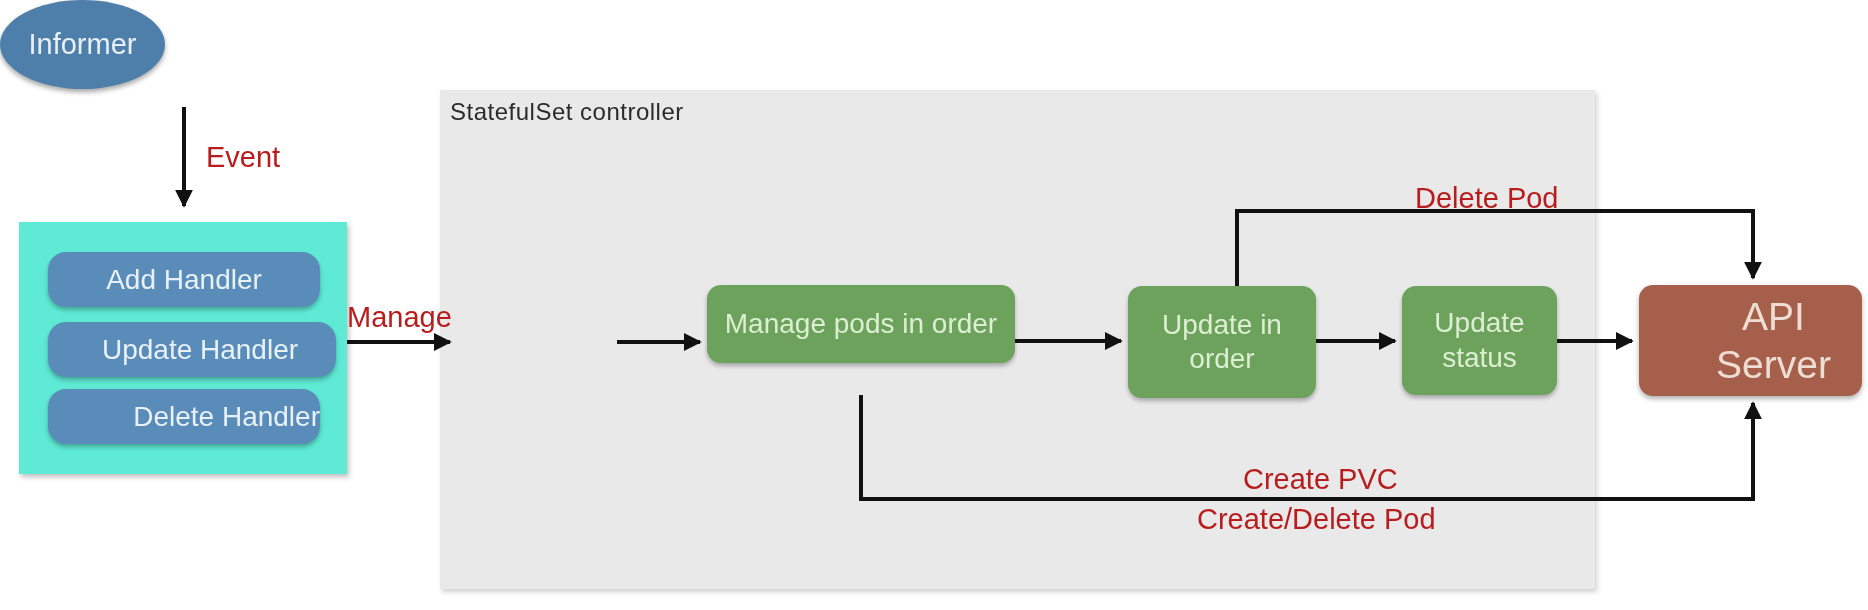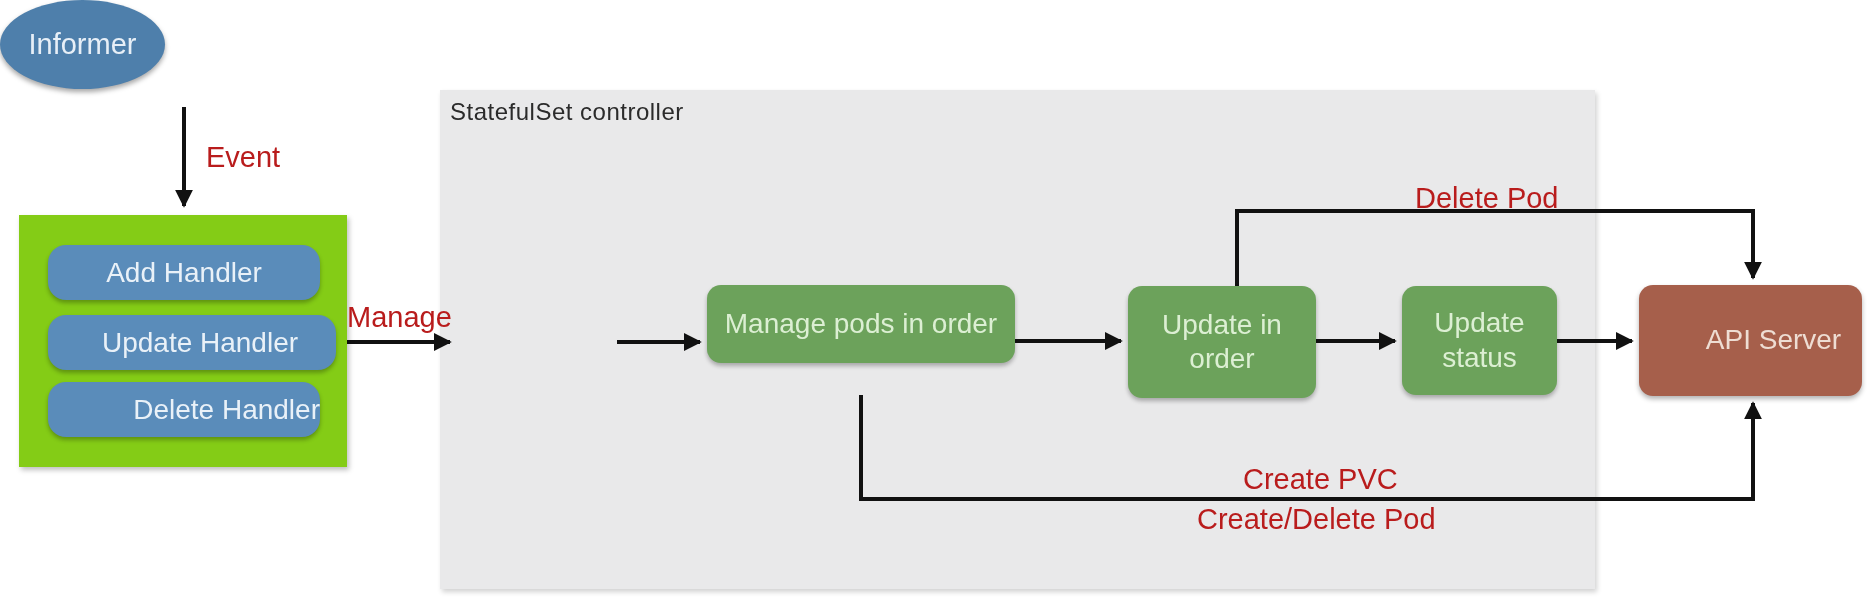--- a/index.html
+++ b/index.html
@@ -34,22 +34,22 @@
     background: #4e7fab;
     border-radius: 50%;
     display: flex; align-items: center; justify-content: center;
     color: #e7eff7; font-size: 29px;
     box-shadow: 0 3px 5px rgba(0,0,0,0.35);
     z-index: 2;
   }
 
   
   .panel {
-    left: 19px; top: 215px; width: 328px; height: 252px;
-    background: #84cc16;
+    left: 19px; top: 222px; width: 328px; height: 252px;
+    background: #5eead4;
     box-shadow: 2px 3px 5px rgba(0,0,0,0.25);
     z-index: 2;
   }
   .handler-btn {
     position: absolute; left: 29px; width: 272px; height: 55px;
     background: #5a8cba;
     border-radius: 18px;
     display: flex; align-items: center; justify-content: center;
     color: #e9f1f8; font-size: 28px;
     box-shadow: 0 3px 4px rgba(0,0,0,0.28);
@@ -76,21 +76,21 @@
   #node-update-revision { left: 460px; top: 287px; width: 157px; height: 106px; }
   #node-manage-pods     { left: 707px; top: 285px; width: 308px; height: 78px; }
   #node-update-in-order { left: 1128px; top: 286px; width: 188px; height: 112px; }
   #node-update-status   { left: 1402px; top: 286px; width: 155px; height: 109px; }
 
   
   .node-api {
     left: 1639px; top: 285px; width: 223px; height: 111px;
     background: #a65f4b;
     color: #eeddd3;
-    font-size: 28px;
+    font-size: 39px;
     box-shadow: 0 3px 5px rgba(0,0,0,0.3);
     padding-left: 46px;
   }
 
   
   .label {
     color: #b91c1c; font-size: 29px; white-space: nowrap; z-index: 3;
   }
   #label-event             { left: 206px;  top: 141px; }
   #label-queue             { left: 347px;  top: 301px; }

